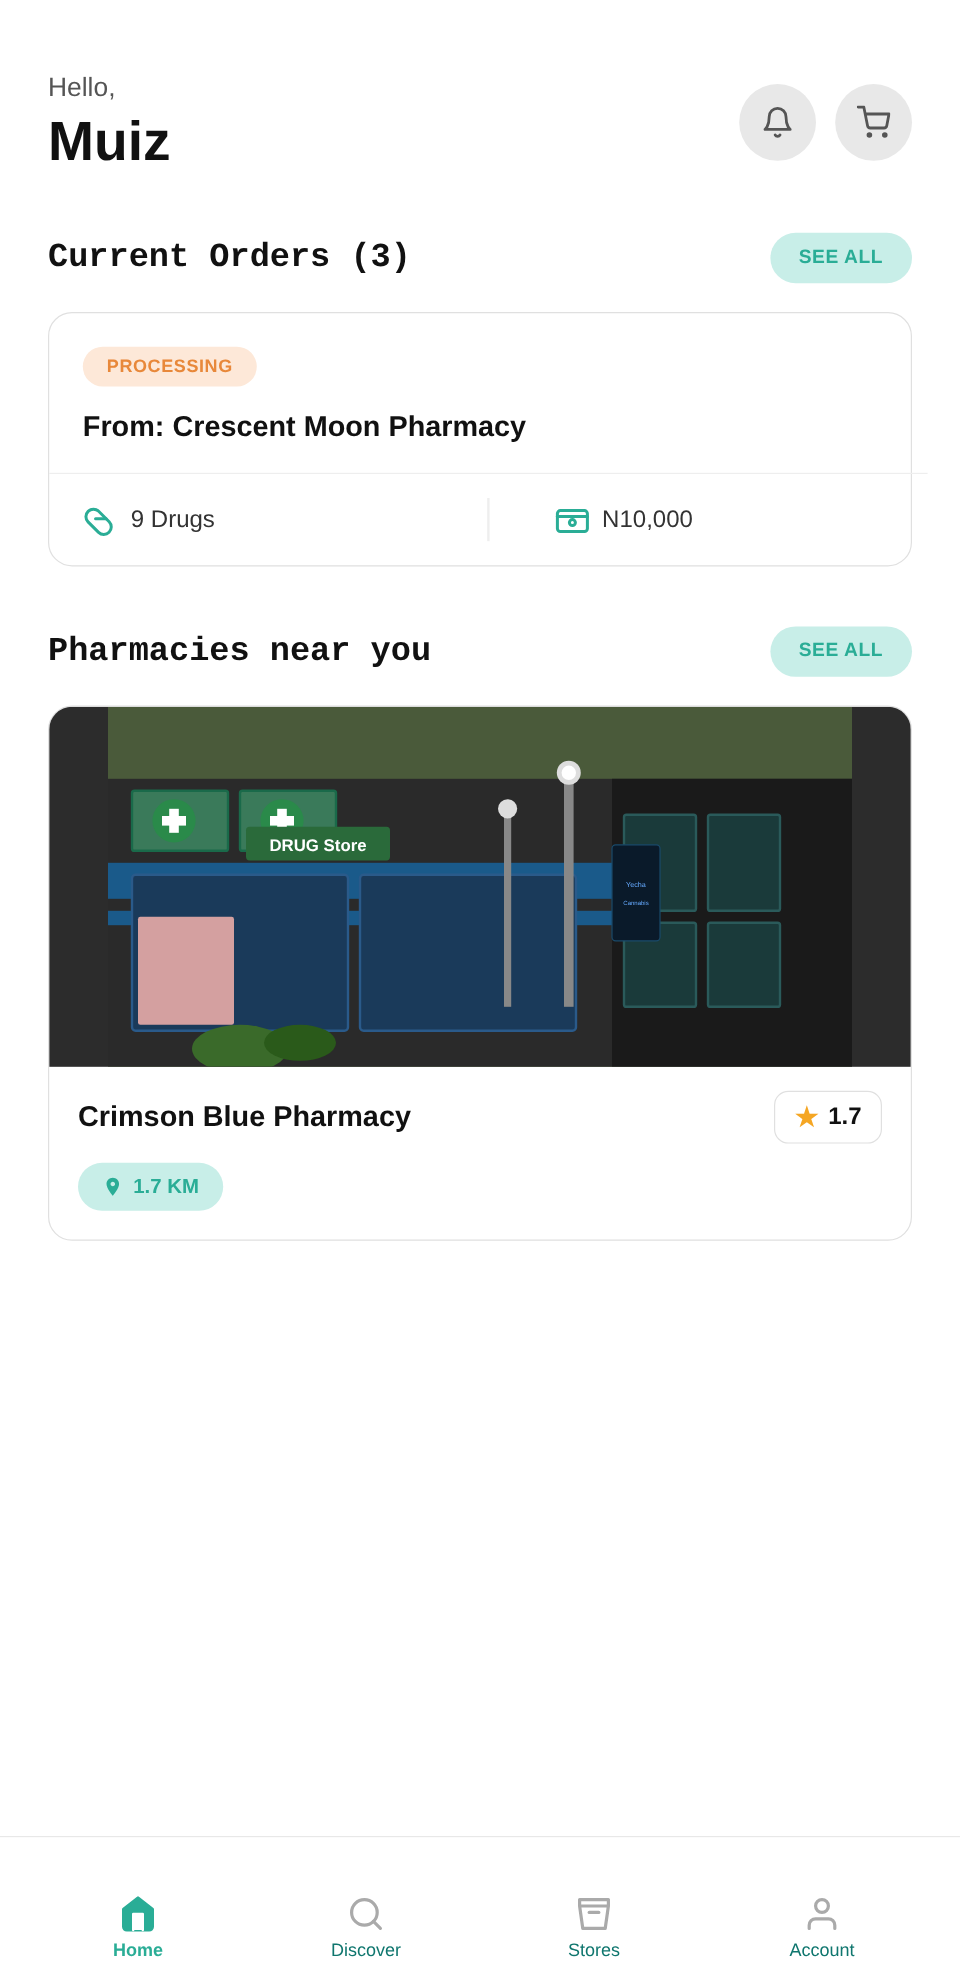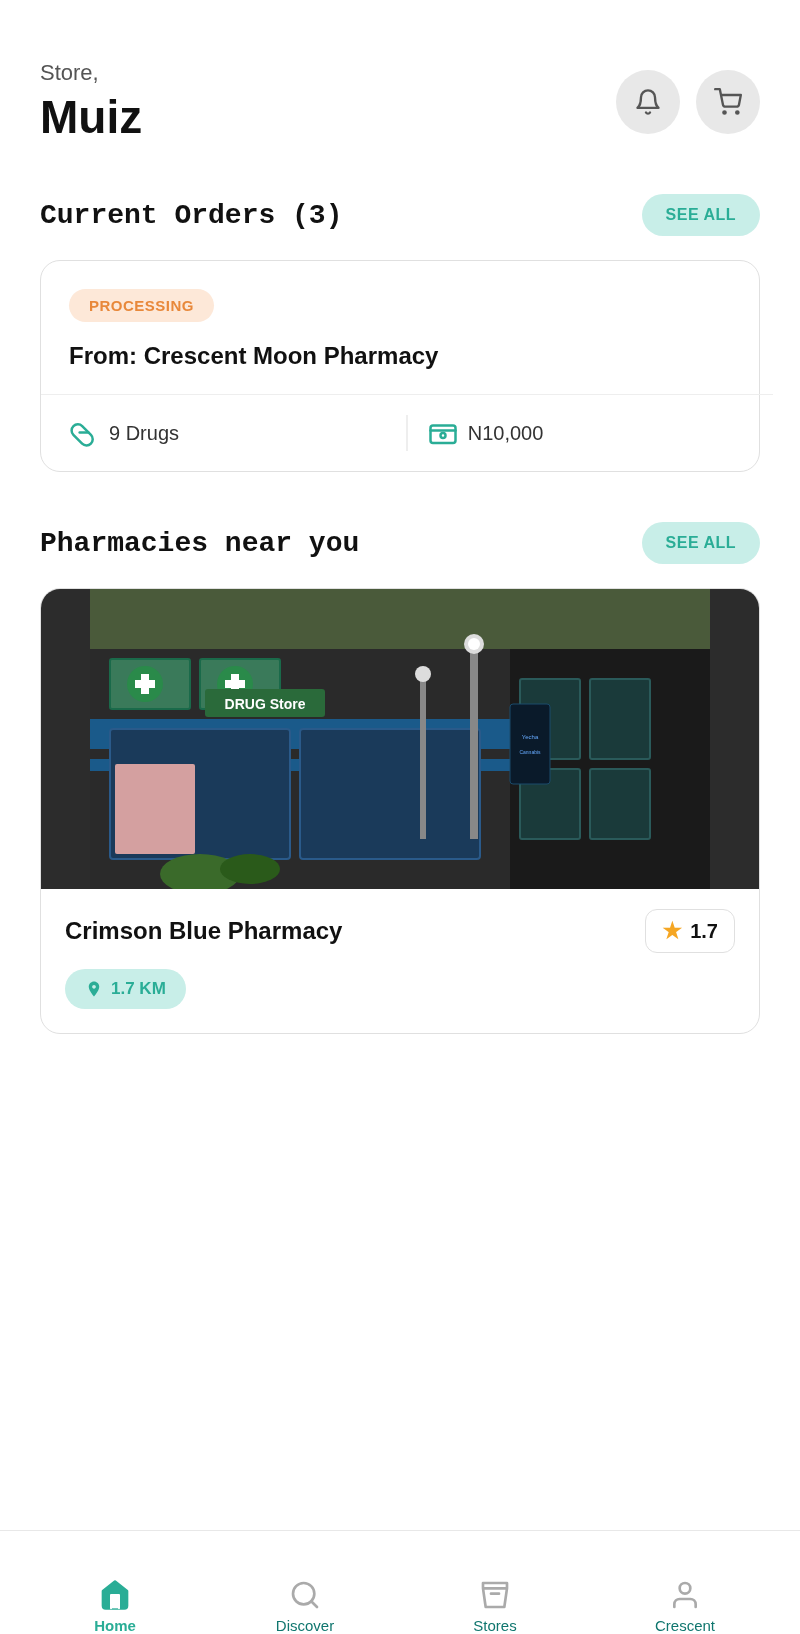--- a/index.html
+++ b/index.html
@@ -111,20 +111,21 @@
     }
     .order-divider {
       border: none;
       border-top: 1.5px solid #eee;
       margin: 0 -28px;
     }
     .order-details {
       display: flex;
       align-items: center;
       padding: 20px 0;
+      gap: 34px;
     }
     .order-detail-item {
       display: flex;
       align-items: center;
       gap: 10px;
       flex: 1;
     }
     .order-detail-item svg {
       width: 30px;
       height: 30px;
@@ -256,21 +257,21 @@
       stroke: #2aad96;
     }
   </style>
 </head>
 <body>
 
 <div class="main-content">
 
   <div class="header">
     <div>
-      <div class="greeting-hello">Store,</div>
+      <div class="greeting-hello">Hello,</div>
       <div class="greeting-name">Muiz</div>
     </div>
     <div class="header-icons">
       <button class="icon-btn">
         <svg viewBox="0 0 24 24" stroke-linecap="round" stroke-linejoin="round">
           <path d="M18 8A6 6 0 0 0 6 8c0 7-3 9-3 9h18s-3-2-3-9"></path>
           <path d="M13.73 21a2 2 0 0 1-3.46 0"></path>
         </svg>
       </button>
       <button class="icon-btn">
@@ -413,15 +414,15 @@
     </div>
     <span class="nav-label">Stores</span>
   </div>
   <div class="nav-item">
     <div class="nav-icon">
       <svg viewBox="0 0 24 24" stroke-linecap="round" stroke-linejoin="round">
         <path d="M20 21v-2a4 4 0 0 0-4-4H8a4 4 0 0 0-4 4v2"></path>
         <circle cx="12" cy="7" r="4"></circle>
       </svg>
     </div>
-    <span class="nav-label">Crescent</span>
+    <span class="nav-label">Account</span>
   </div>
 </nav>
 
 </body></html>

